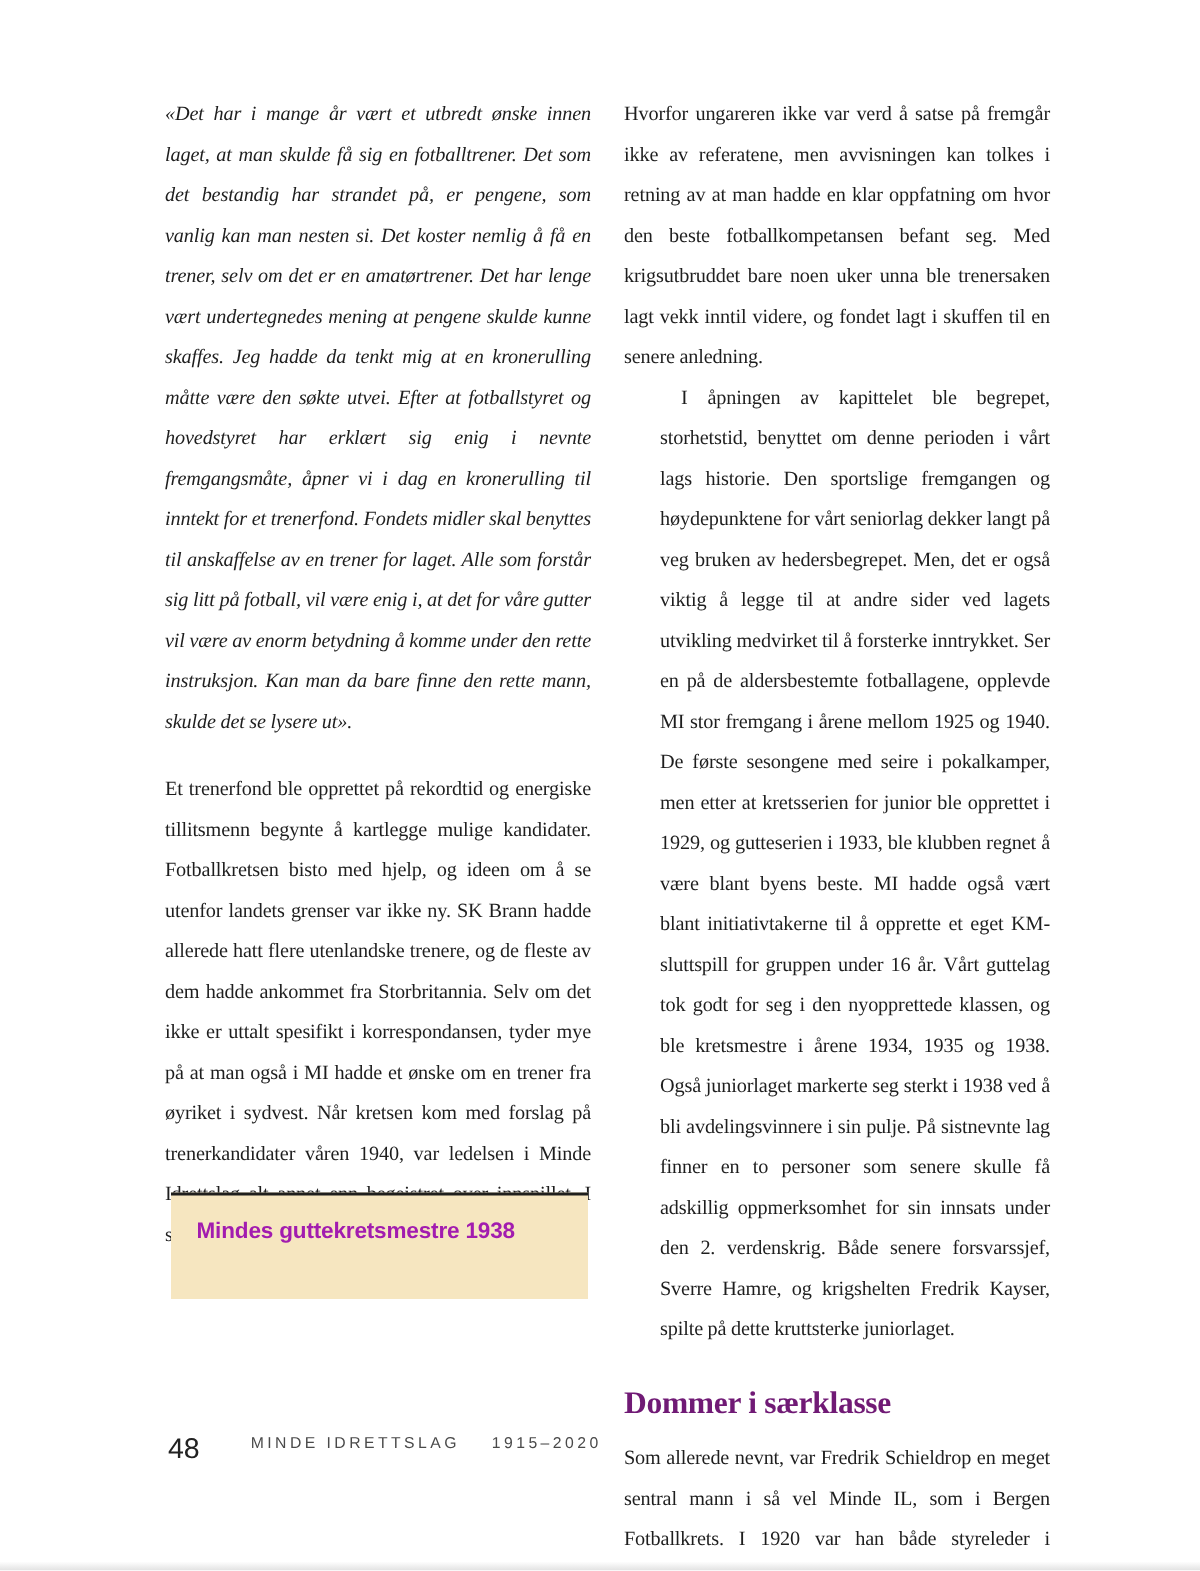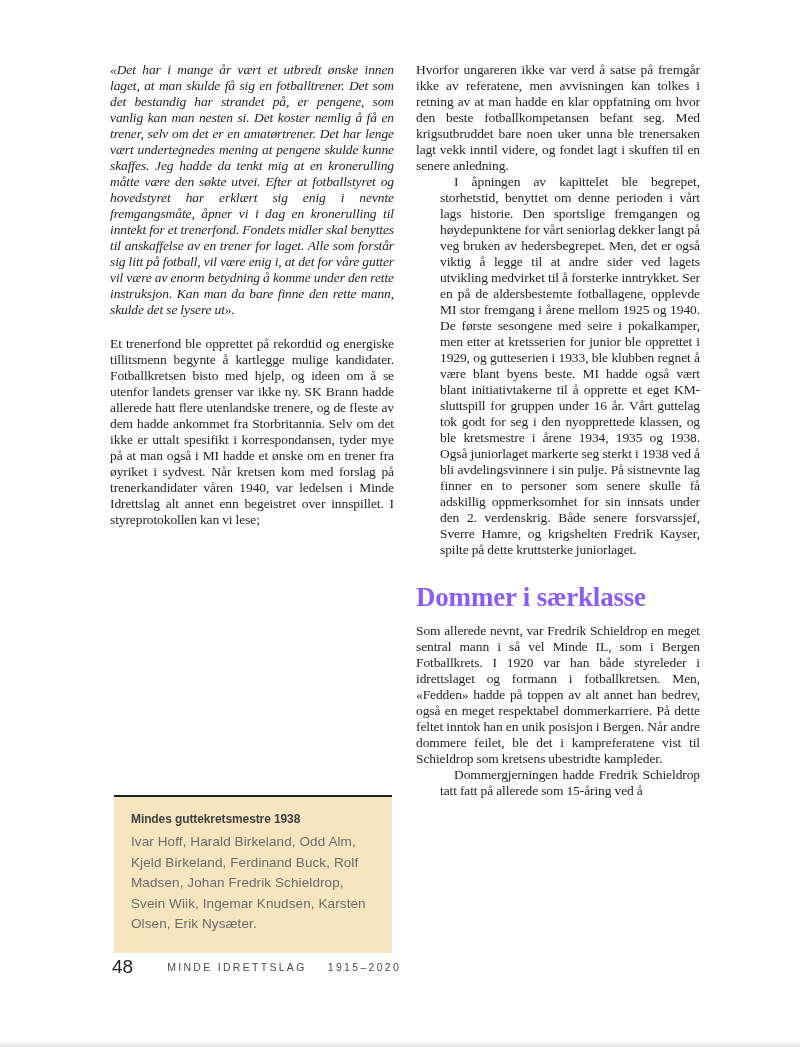--- a/index.html
+++ b/index.html
@@ -27,75 +27,75 @@
     width: 284px;
     flex: 0 0 284px;
   }
   .col.left {
     position: relative;
     height: 880px;
   }
   .body-text {
     margin: 0;
     font-size: 13.5px;
-    line-height: 16px;
+    line-height: 27px;
     text-align: justify;
     letter-spacing: -0.1px;
     word-spacing: -0.2px;
     hyphens: auto;
   }
   .quote {
     font-style: italic;
   }
   .mb {
     margin-bottom: 18px;
   }
   .indent {
     text-indent: 14px;
     margin-left: 24px;
   }
   .section-heading {
     font-family: "Liberation Serif", serif;
-    font-size: 27px;
+    font-size: 21px;
     font-weight: bold;
     margin: 24px 0 10px 0;
     letter-spacing: -0.2px;
-    color: #8b5cf6;
+    color: #701a75;
   }
   .infobox {
     position: absolute;
     top: 733px;
     left: 4px;
     right: 2px;
     background: #f6e6c0;
     border-top: 2.5px solid #1f1f1d;
     padding: 15px 17px 18px 17px;
     box-sizing: border-box;
   }
   .infobox-title {
     font-family: "Liberation Sans", sans-serif;
     font-weight: bold;
-    font-size: 12px;
-    color: #404040;
-    margin-bottom: 6px;
+    font-size: 15px;
+    color: #a21caf;
+    margin-bottom: 19px;
     letter-spacing: -0.1px;
   }
   .infobox-body {
     font-family: "Liberation Sans", sans-serif;
     font-size: 13.5px;
     line-height: 20.5px;
     color: #6b6b6b;
     letter-spacing: 0.1px;
   }
   .footer {
     position: absolute;
     top: 956px;
     left: 112px;
     display: flex;
-    align-items: center;
+    align-items: flex-start;
     gap: 34px;
   }
   .page-number {
     font-family: "Liberation Sans", sans-serif;
     font-size: 19px;
     color: #222222;
   }
   .footer-title {
     font-family: "Liberation Sans", sans-serif;
     font-size: 10.5px;
@@ -118,21 +118,20 @@
 <body>
 
 <div class="columns">
 
   <div class="col left">
     <p class="body-text quote mb">«Det har i mange år vært et utbredt ønske innen laget, at man skulde få sig en fotballtrener. Det som det bestandig har strandet på, er pengene, som vanlig kan man nesten si. Det koster nemlig å få en trener, selv om det er en amatørtrener. Det har lenge vært undertegnedes mening at pengene skulde kunne skaffes. Jeg hadde da tenkt mig at en kronerulling måtte være den søkte utvei. Efter at fotballstyret og hovedstyret har erklært sig enig i nevnte fremgangsmåte, åpner vi i dag en kronerulling til inntekt for et trenerfond. Fondets midler skal benyttes til anskaffelse av en trener for laget. Alle som forstår sig litt på fotball, vil være enig i, at det for våre gutter vil være av enorm betydning å komme under den rette instruksjon. Kan man da bare finne den rette mann, skulde det se lysere ut».</p>
     <p class="body-text mb">Et trenerfond ble opprettet på rekordtid og energiske tillitsmenn begynte å kartlegge mulige kandidater. Fotballkretsen bisto med hjelp, og ideen om å se utenfor landets grenser var ikke ny. SK Brann hadde allerede hatt flere utenlandske trenere, og de fleste av dem hadde ankommet fra Storbritannia. Selv om det ikke er uttalt spesifikt i korrespondansen, tyder mye på at man også i MI hadde et ønske om en trener fra øyriket i sydvest. Når kretsen kom med forslag på trenerkandidater våren 1940, var ledelsen i Minde Idrettslag alt annet enn begeistret over innspillet. I styreprotokollen kan vi lese;</p>
 
     <div class="infobox">
       <div class="infobox-title">Mindes guttekretsmestre 1938</div>
-      <div class="infobox-body">Ivar Hoff, Harald Birkeland, Odd Alm, Kjeld Birkeland, Ferdinand Buck, Rolf Madsen, Johan Fredrik Schieldrop, Svein Wiik, Ingemar Knudsen, Karsten Olsen, Erik Nysæter.</div>
     </div>
   </div>
 
   <div class="col right">
     <p class="body-text">Hvorfor ungareren ikke var verd å satse på fremgår ikke av referatene, men avvisningen kan tolkes i retning av at man hadde en klar oppfatning om hvor den beste fotballkompetansen befant seg. Med krigsutbruddet bare noen uker unna ble trenersaken lagt vekk inntil videre, og fondet lagt i skuffen til en senere anledning.</p>
     <p class="body-text indent">I åpningen av kapittelet ble begrepet, storhetstid, benyttet om denne perioden i vårt lags historie. Den sportslige fremgangen og høydepunktene for vårt seniorlag dekker langt på veg bruken av hedersbegrepet. Men, det er også viktig å legge til at andre sider ved lagets utvikling medvirket til å forsterke inntrykket. Ser en på de aldersbestemte fotballagene, opplevde MI stor fremgang i årene mellom 1925 og 1940. De første sesongene med seire i pokalkamper, men etter at kretsserien for junior ble opprettet i 1929, og gutteserien i 1933, ble klubben regnet å være blant byens beste. MI hadde også vært blant initiativtakerne til å opprette et eget KM-sluttspill for gruppen under 16 år. Vårt guttelag tok godt for seg i den nyopprettede klassen, og ble kretsmestre i årene 1934, 1935 og 1938. Også juniorlaget markerte seg sterkt i 1938 ved å bli avdelingsvinnere i sin pulje. På sistnevnte lag finner en to personer som senere skulle få adskillig oppmerksomhet for sin innsats under den 2. verdenskrig. Både senere forsvarssjef, Sverre Hamre, og krigshelten Fredrik Kayser, spilte på dette kruttsterke juniorlaget.</p>
     <h2 class="section-heading">Dommer i særklasse</h2>
     <p class="body-text">Som allerede nevnt, var Fredrik Schieldrop en meget sentral mann i så vel Minde IL, som i Bergen Fotballkrets. I 1920 var han både styreleder i idrettslaget og formann i fotballkretsen. Men, «Fedden» hadde på toppen av alt annet han bedrev, også en meget respektabel dommerkarriere. På dette feltet inntok han en unik posisjon i Bergen. Når andre dommere feilet, ble det i kampreferatene vist til Schieldrop som kretsens ubestridte kampleder.</p>
     <p class="body-text indent">Dommergjerningen hadde Fredrik Schieldrop tatt fatt på allerede som 15-åring ved å</p>
   </div>

